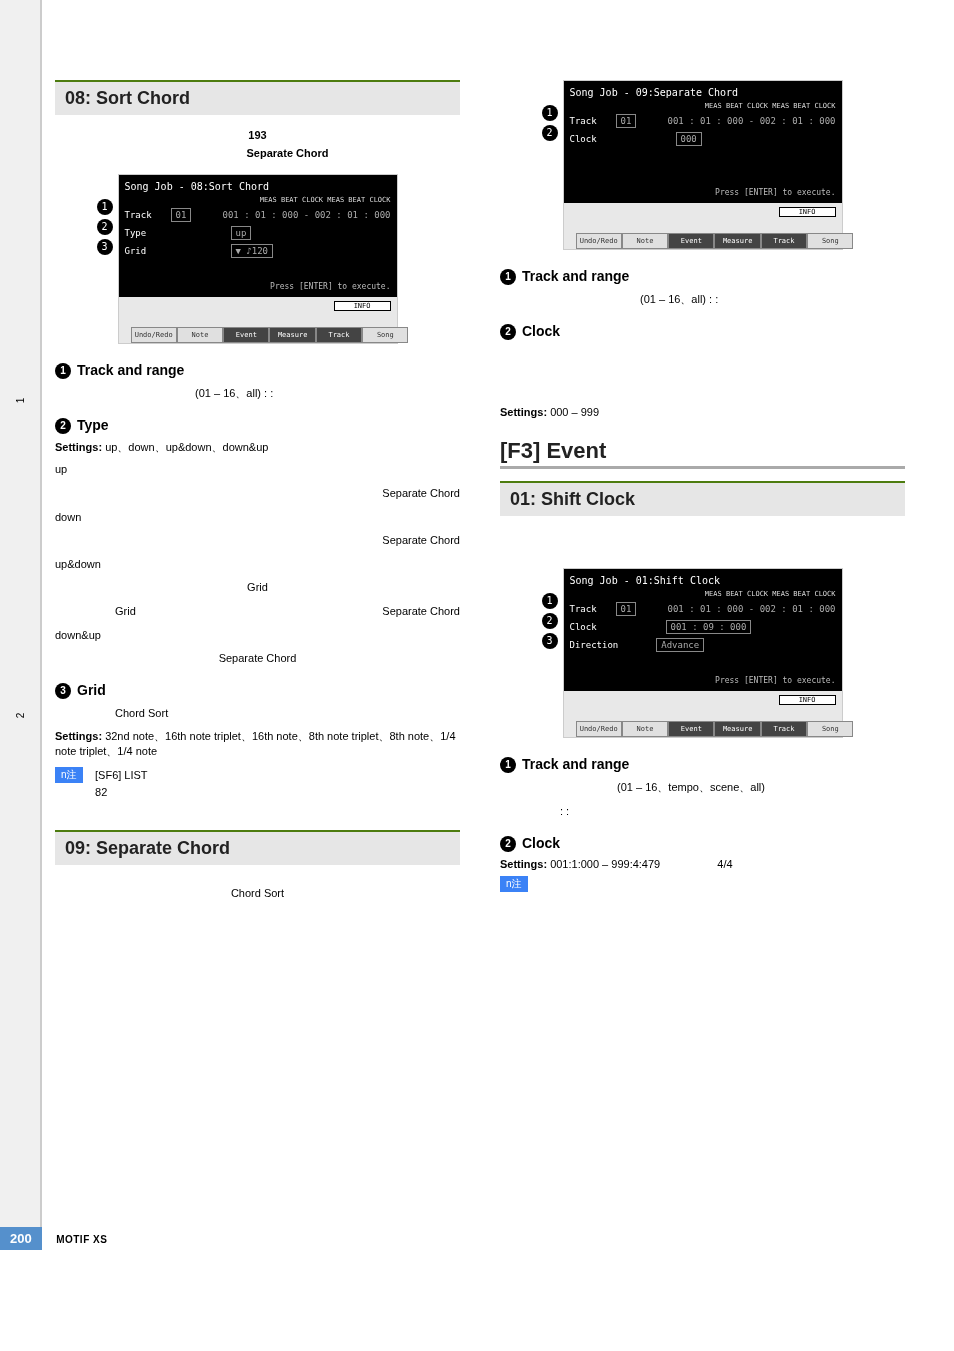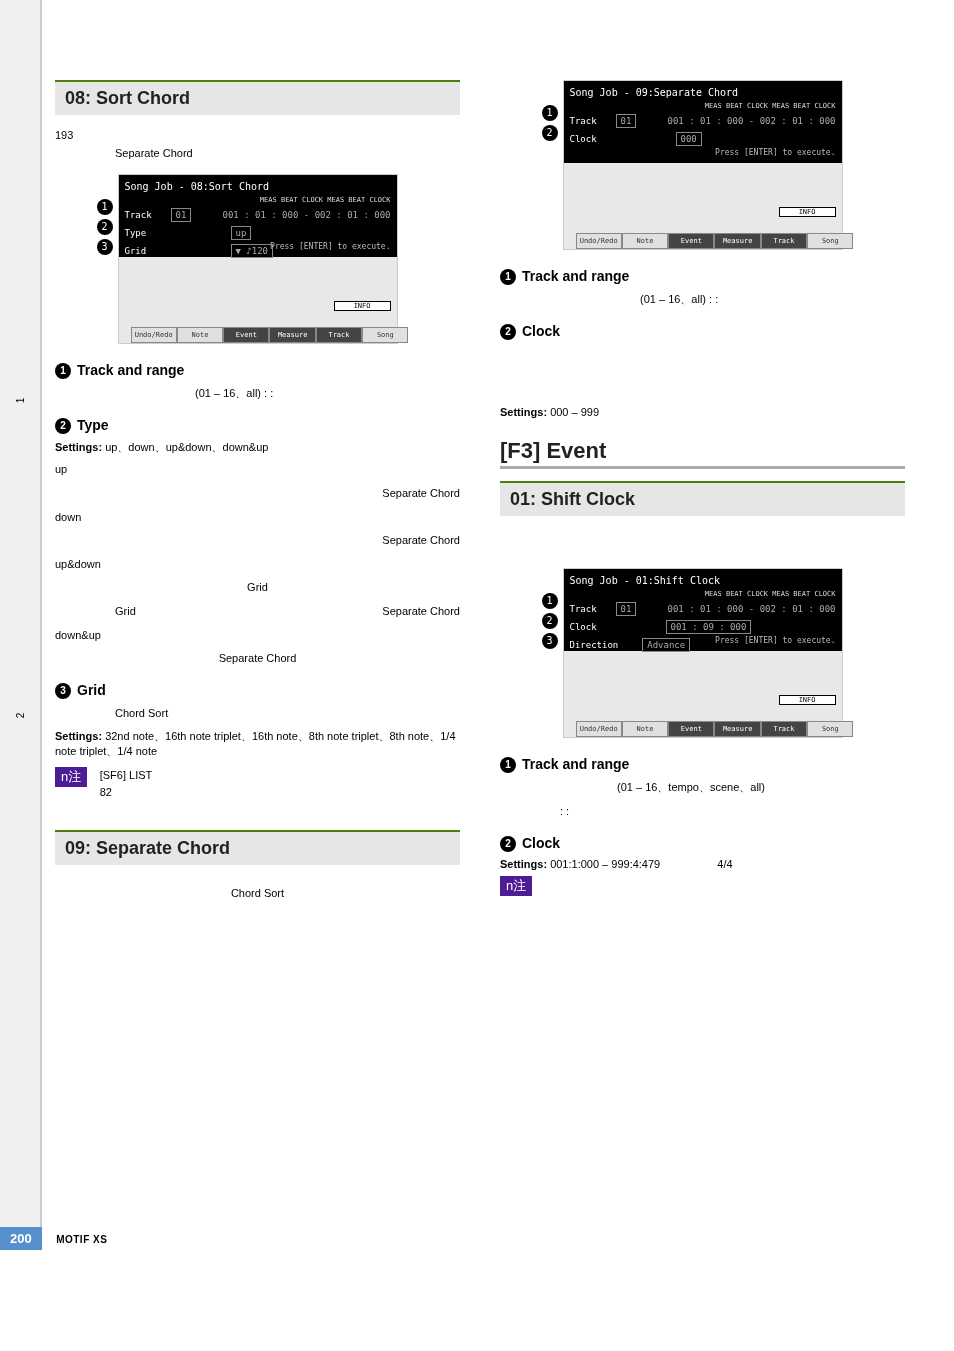--- a/index.html
+++ b/index.html
@@ -65,21 +65,21 @@
     background: #e8e8e8;
     border: 1px solid #ccc;
     margin: 10px auto 18px auto;
     position: relative;
     font-family: monospace;
     font-size: 9px;
     color: #fff;
   }
   .scr-top {
     background: #000;
-    height: 82px;
+    height: 122px;
     padding: 6px;
     position: relative;
   }
   .scr-title { color: #fff; font-size: 10px; }
   .scr-tiny { color: #ddd; font-size: 7px; }
   .scr-tabs {
     display: flex;
     position: absolute;
     bottom: 0;
     left: 12px;
@@ -126,23 +126,23 @@
     margin-right: 6px;
   }
   .sub-head {
     font-size: 14px;
     font-weight: bold;
     margin: 14px 0 6px 0;
   }
   .setting-line { font-size: 11px; margin-bottom: 6px; }
   .note-badge {
     display: inline-block;
-    background: #4c1d95;
+    background: #3b82f6;
     color: #fff;
-    font-size: 13px;
+    font-size: 10px;
     padding: 1px 6px;
     margin-right: 8px;
     vertical-align: top;
   }
   .note-text {
     display: inline-block;
     font-size: 11px;
     line-height: 1.6;
     width: 320px;
     vertical-align: top;
@@ -176,21 +176,21 @@
 
 <div class="sidebar">
   <div class="side-num" style="top:395px">1</div>
   <div class="side-num" style="top:710px">2</div>
 </div>
 
 <div class="content">
 
   <div class="col">
     <div class="section-gray">08: Sort Chord</div>
-    <div class="para" style="text-align:left;">
+    <div class="para" style="text-align:center;font-weight:bold;">
       <span>193</span><br>
       <span style="margin-left:60px">Separate Chord</span>
     </div>
 
     <div class="screenshot">
       <div class="scr-markers">
         <div class="marker">1</div>
         <div class="marker">2</div>
         <div class="marker">3</div>
       </div>
@@ -324,21 +324,21 @@
           <span class="scr-label">Track</span>
           <span class="scr-box">01</span>
           <span style="flex:1;text-align:right;color:#aaa">001 : 01 : 000  -  002 : 01 : 000</span>
         </div>
         <div class="scr-row">
           <span class="scr-label">Clock</span>
           <span class="scr-box" style="margin-left:50px">001 : 09 : 000</span>
         </div>
         <div class="scr-row">
           <span class="scr-label">Direction</span>
-          <span class="scr-box" style="margin-left:18px">Advance</span>
+          <span class="scr-box" style="margin-left:32px">Advance</span>
         </div>
         <div class="scr-enter">Press [ENTER] to execute.</div>
       </div>
       <div class="info-badge">INFO</div>
       <div class="scr-tabs">
         <div class="scr-tab scr-tab-light">Undo/Redo</div>
         <div class="scr-tab scr-tab-light">Note</div>
         <div class="scr-tab scr-tab-dark">Event</div>
         <div class="scr-tab scr-tab-dark">Measure</div>
         <div class="scr-tab scr-tab-dark">Track</div>

